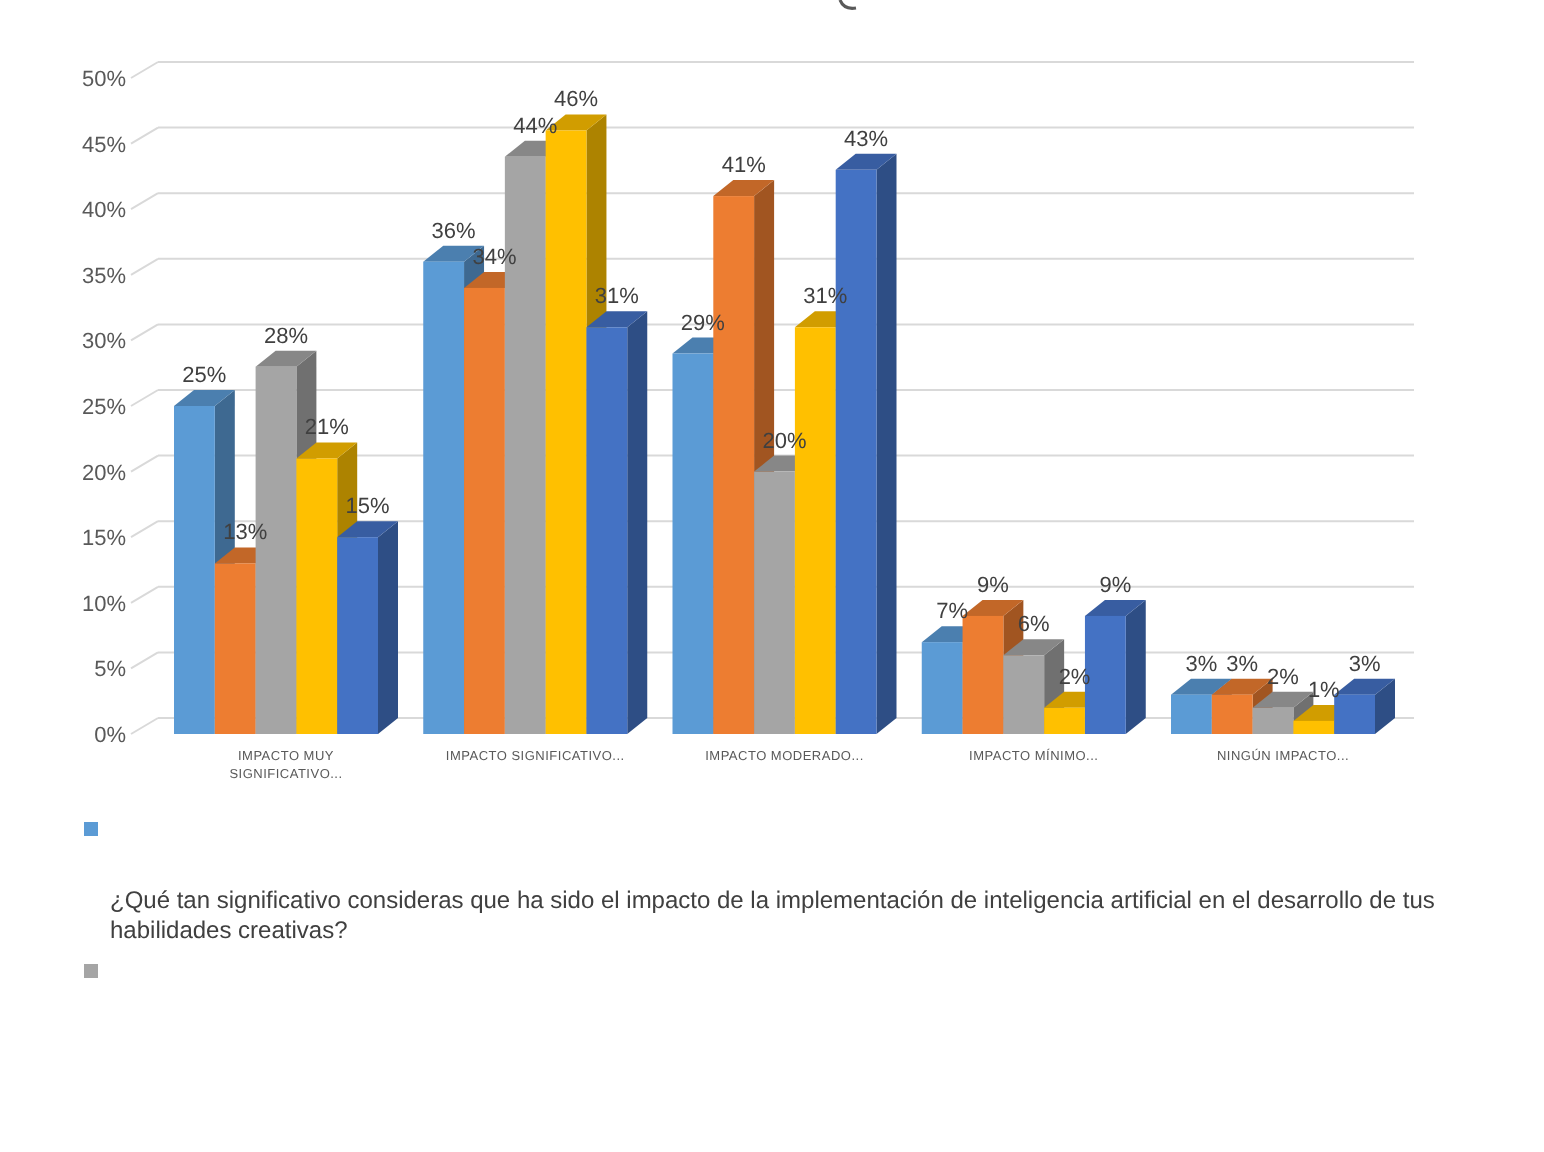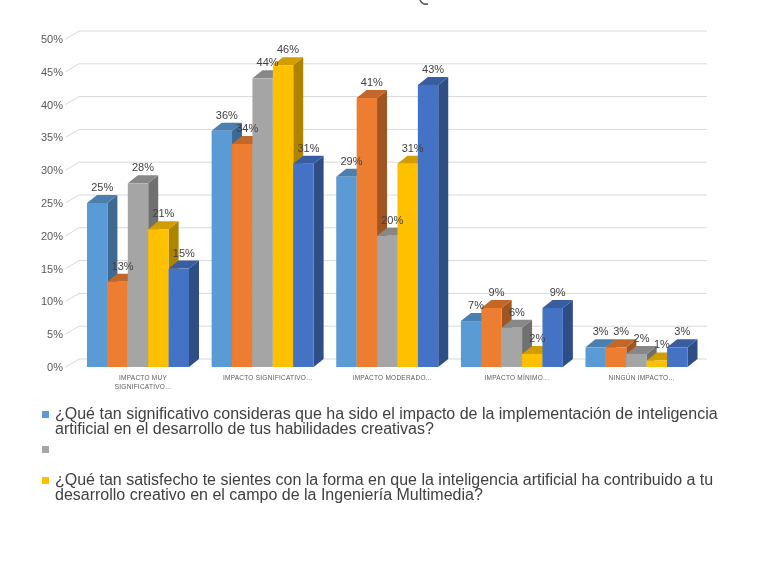--- a/index.html
+++ b/index.html
@@ -14,21 +14,21 @@
   .gridline{stroke:#d9d9d9;stroke-width:1;}
   .grid-diag{stroke:#d9d9d9;stroke-width:1;}
   .title-frag{stroke:#595959;stroke-width:1.6;fill:none;}
   #legend{
     position:absolute;left:42px;top:407px;width:678px;
   }
   .legend-item{display:flex;align-items:flex-start;margin-bottom:6px;}
   .legend-item.gap-after{margin-bottom:20px;}
   .legend-swatch{flex:0 0 auto;width:7px;height:7px;margin:4px 6px 0 0;}
   .legend-label{
-    font-size:16px;line-height:14.5px;color:#404040;
+    font-size:12px;line-height:14.5px;color:#404040;margin-top:36px;
   }
 </style>
 </head>
 <body>
 
 <div class="stage">
   <svg id="chart-svg" width="772" height="402" viewBox="0 0 772 402">
       <line x1="79" y1="359" x2="707" y2="359" class="gridline"></line>
       <line x1="65.5" y1="367" x2="79" y2="359" class="grid-diag"></line>
       <text x="63" y="371" text-anchor="end" class="y-tick">0%</text>
@@ -171,18 +171,14 @@
       <path d="M420,0 q2,5 8,4" class="title-frag"></path>
     </svg>
   <div id="legend">
       <div class="legend-item">
         <span class="legend-swatch" style="background: rgb(91, 155, 213);"></span>
         <span class="legend-label">¿Qué tan significativo consideras que ha sido el impacto de la implementación de inteligencia artificial en el desarrollo de tus habilidades creativas?</span>
       </div>
       <div class="legend-item gap-after">
         <span class="legend-swatch" style="background: rgb(165, 165, 165);"></span>
       </div>
-      <div class="legend-item">
-        <span class="legend-swatch" style="background: rgb(255, 192, 0);"></span>
-        <span class="legend-label">¿Qué tan satisfecho te sientes con la forma en que la inteligencia artificial ha contribuido a tu desarrollo creativo en el campo de la Ingeniería Multimedia?</span>
-      </div>
     </div>
 </div>
 
 </body></html>

